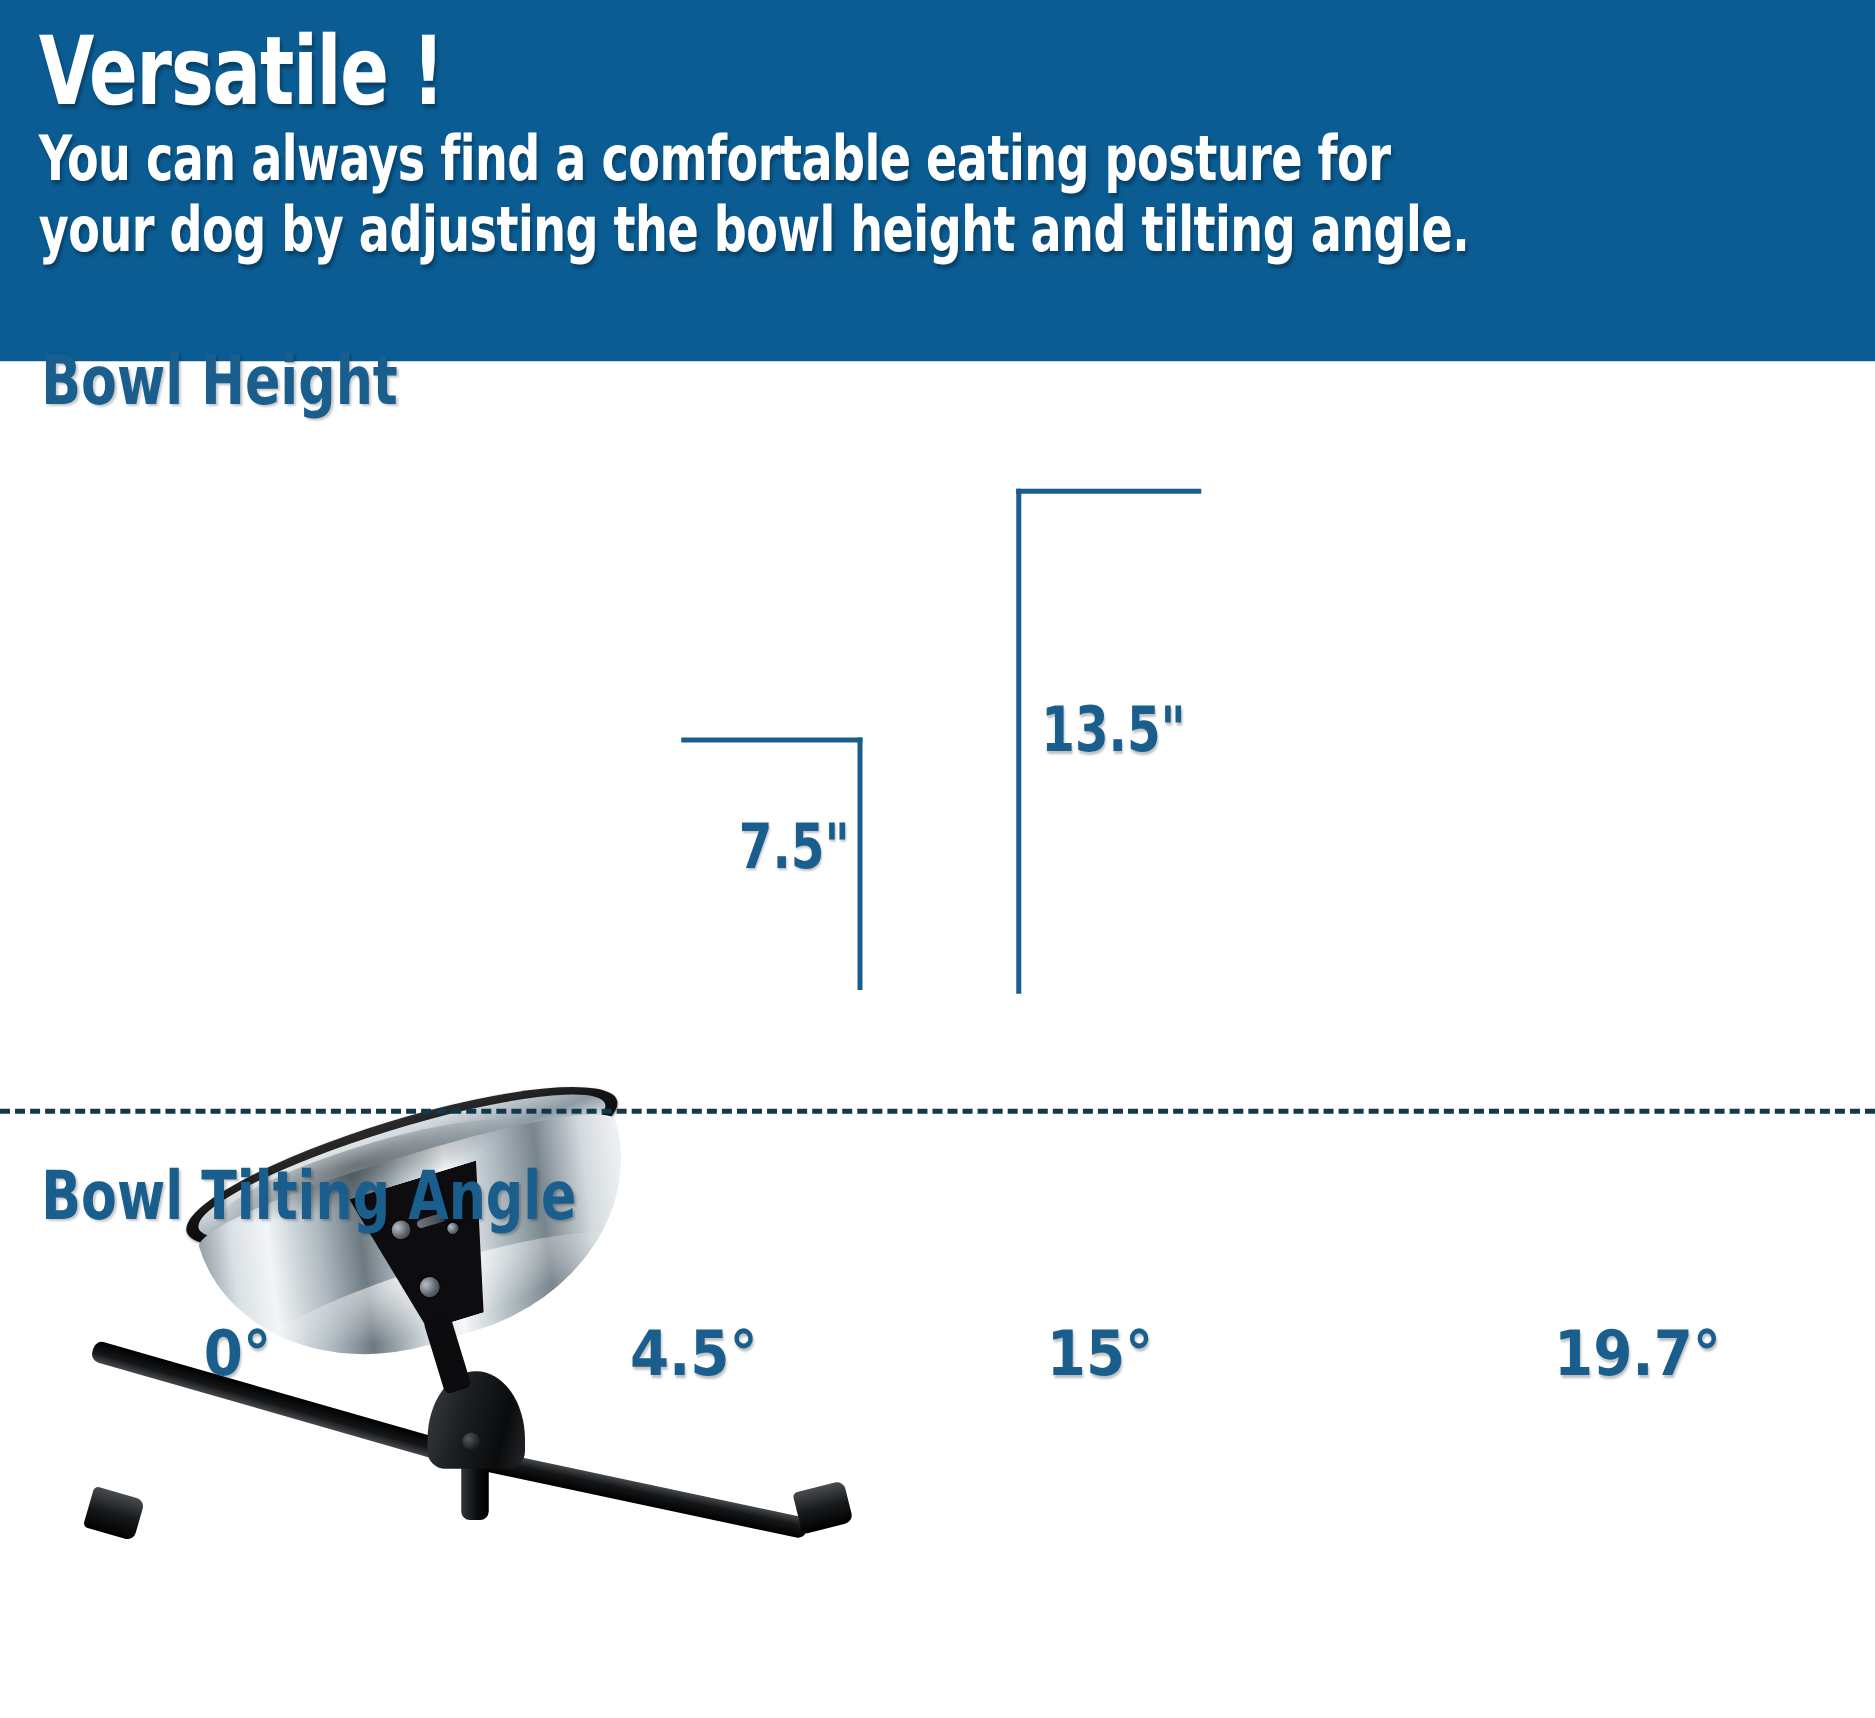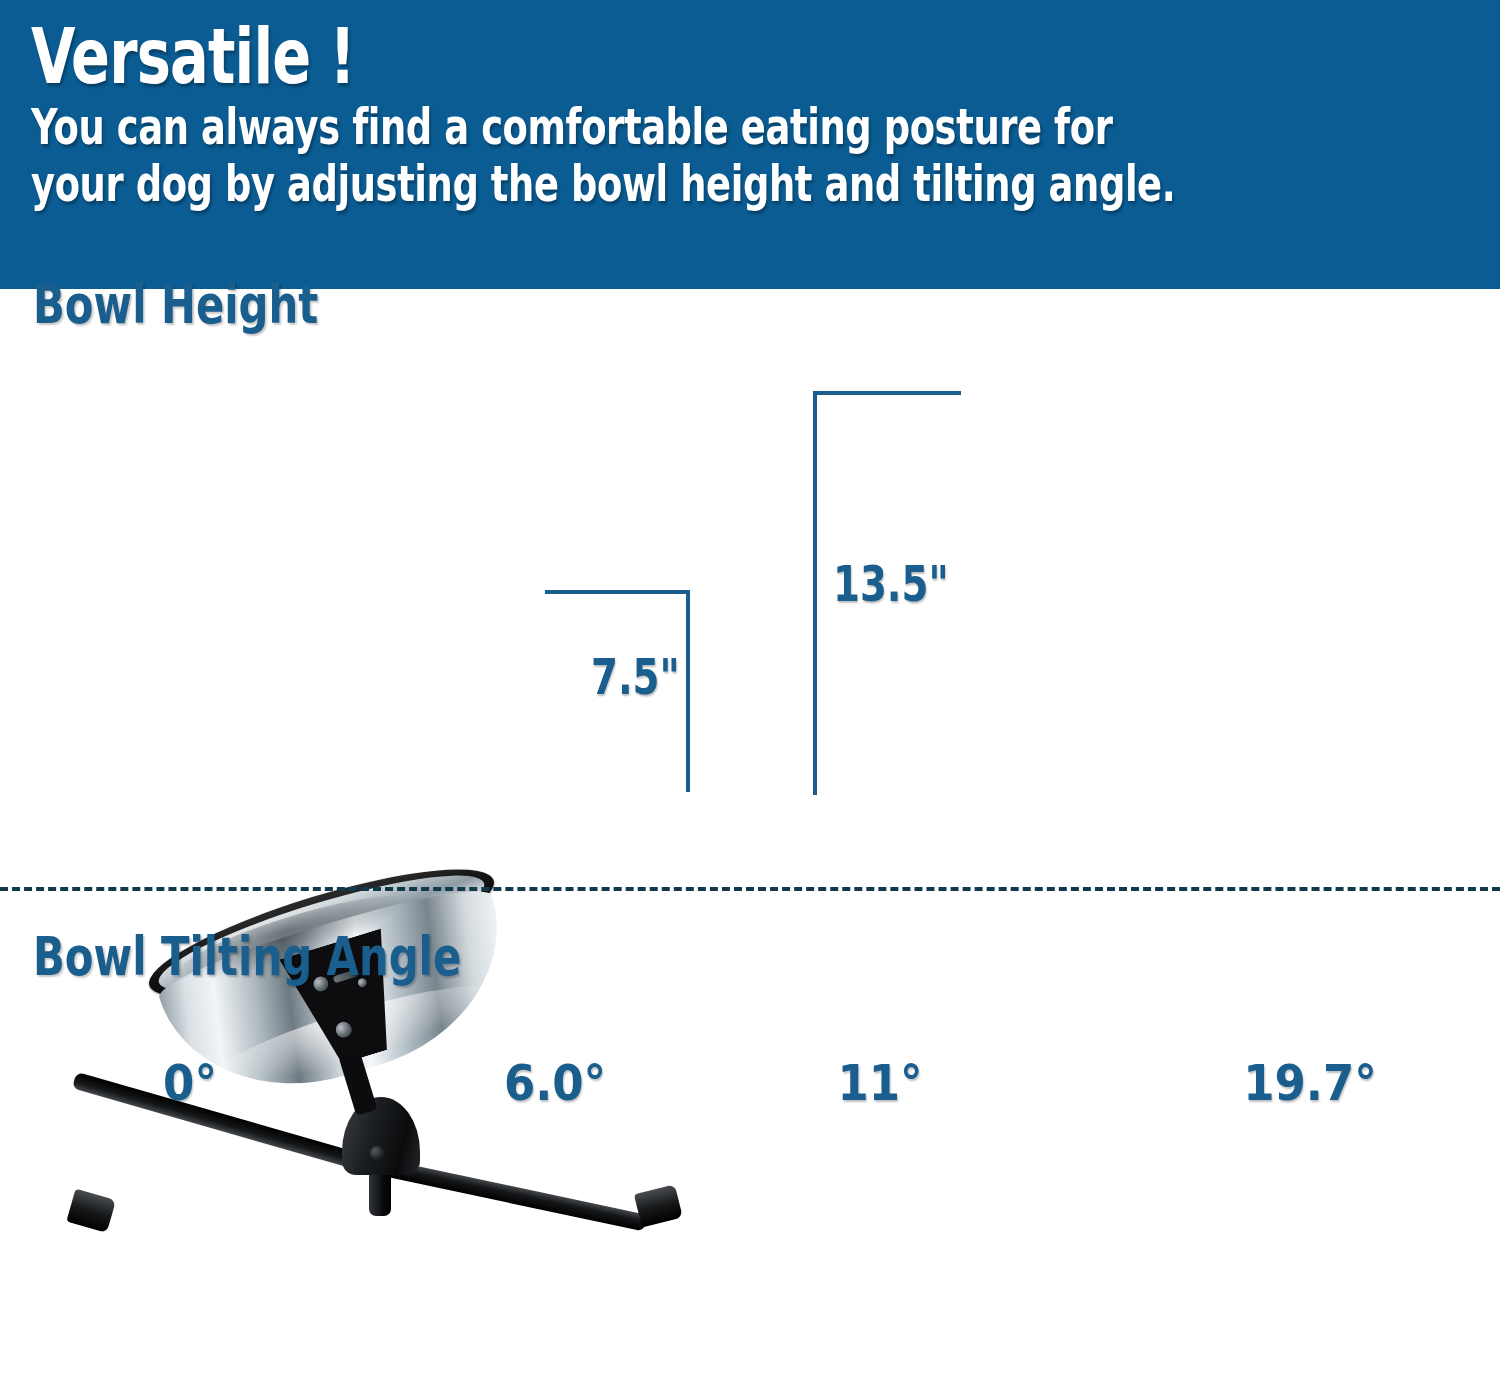--- a/index.html
+++ b/index.html
@@ -232,22 +232,22 @@
 
 <div class="dim-line-h" style="left:813px; top:391px; width:148px;"></div>
 <div class="dim-line-v" style="left:813px; top:391px; height:404px;"></div>
 <div class="dim-label" style="left:833px; top:555px;">13.5"</div>
 
 <div id="section-divider"></div>
 
 <div class="section-heading" id="heading-bowl-tilting">Bowl Tilting Angle</div>
 
 <div class="angle-label" style="left:70px; top:1054px;">0°</div>
-<div class="angle-label" style="left:435px; top:1054px;">6.0°</div>
-<div class="angle-label" style="left:760px; top:1054px;">11°</div>
+<div class="angle-label" style="left:435px; top:1054px;">4.5°</div>
+<div class="angle-label" style="left:760px; top:1054px;">15°</div>
 <div class="angle-label" style="left:1190px; top:1054px;">19.7°</div>
 
 <div class="stand" style="left:40px; top:1140px; width:330px; height:230px;">
   
   
   
   
   
   
   

